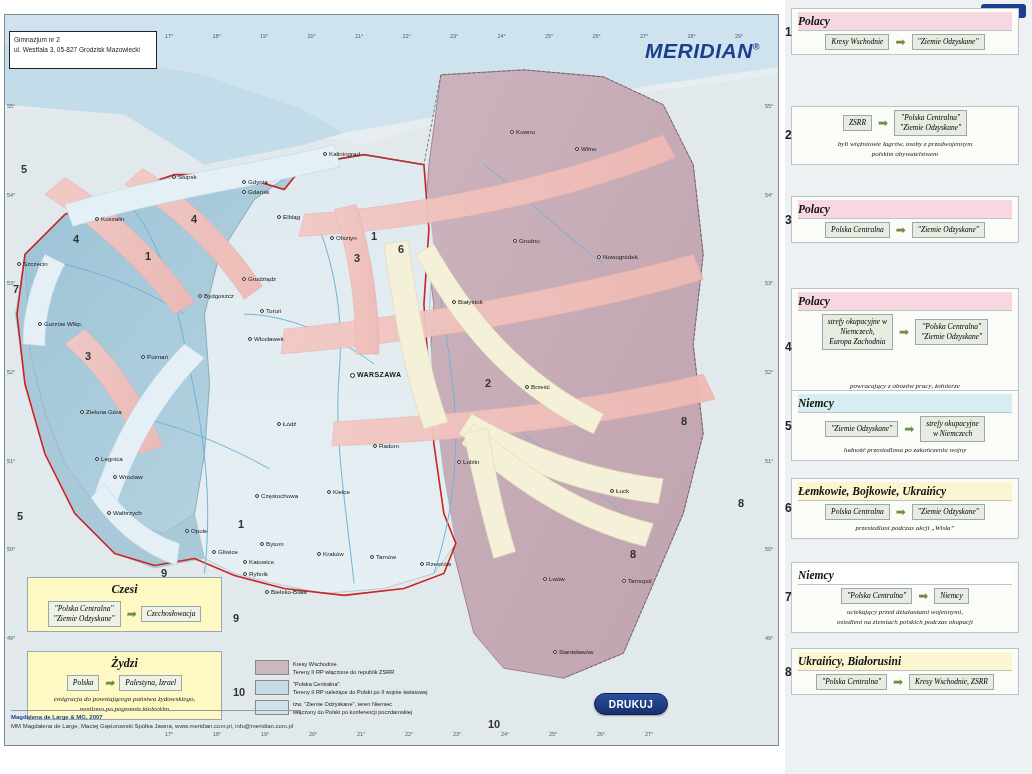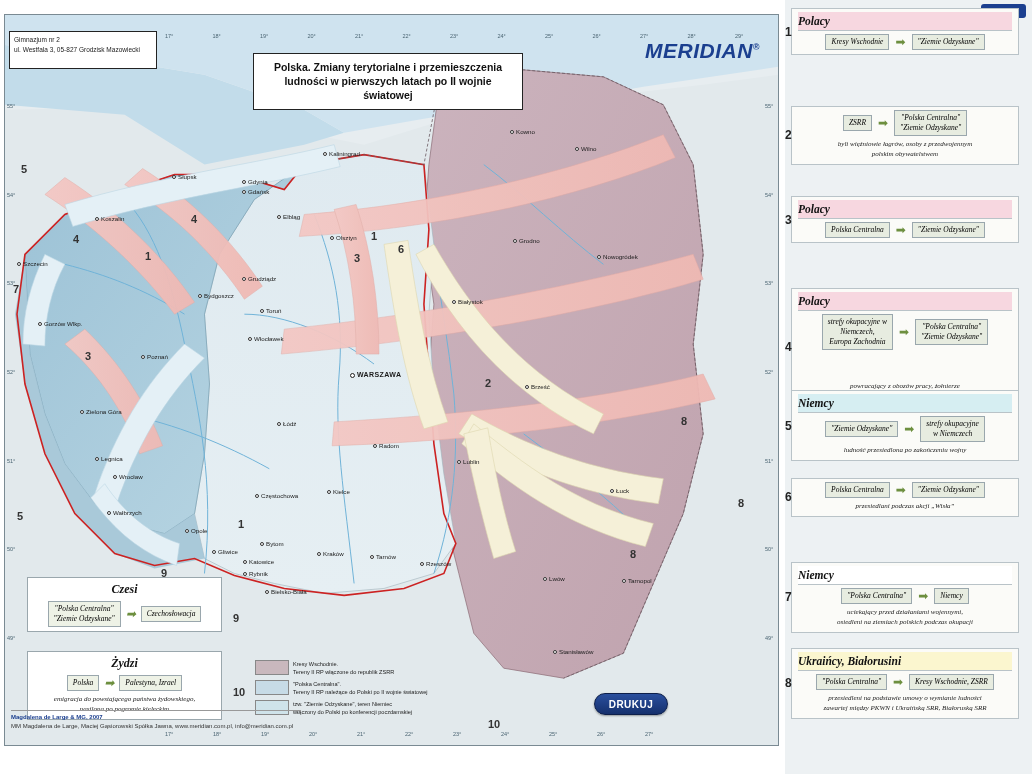--- a/index.html
+++ b/index.html
@@ -75,21 +75,21 @@
   
   .map-legend {
     position:absolute; left:250px; top:645px; width:215px;
     font-size:5.6px; color:#222; line-height:1.5;
   }
   .ml-row { display:flex; align-items:flex-start; gap:4px; margin-bottom:3px; }
   .ml-swatch { width:34px; height:15px; border:1px solid #888; flex:0 0 auto; }
 
   
   .legend-block {
-    position:absolute; border:1px solid #9aa7ad; background:#ffffff;
+    position:absolute; border:1px solid #9aa7ad; background:#fef9c3;
     padding:4px 6px;
   }
   .legend-block h4 {
     margin:0 0 4px; text-align:center;
     font-family:"Liberation Serif", serif;
     font-size:12px; font-style:italic; font-weight:bold; color:#111;
   }
   .flowline { display:flex; align-items:center; justify-content:center; gap:5px;
     font-family:"Liberation Serif", serif; font-size:8px; font-style:italic; }
   .chip {
@@ -353,21 +353,20 @@
       <div id="grat-right">
           <div class="grat" style="top: 88px; left: 760px;">55°</div>
           <div class="grat" style="top: 176.667px; left: 760px;">54°</div>
           <div class="grat" style="top: 265.333px; left: 760px;">53°</div>
           <div class="grat" style="top: 354px; left: 760px;">52°</div>
           <div class="grat" style="top: 442.667px; left: 760px;">51°</div>
           <div class="grat" style="top: 531.333px; left: 760px;">50°</div>
           <div class="grat" style="top: 620px; left: 760px;">49°</div>
         </div>
 
-      <div class="map-title">Polska. Zmiany terytorialne i przemieszczenia ludności w pierwszych latach po II wojnie światowej</div>
 
       <div class="corner-box" style="white-space: pre-line;">Gimnazjum nr 2
 ul. Westfala 3, 05-827 Grodzisk Mazowiecki</div>
 
       <div class="meridian">
         <span>MERIDIAN</span><sup>®</sup>
       </div>
 
       <div class="map-legend" id="map-legend">
           <div class="ml-row">
@@ -481,20 +480,21 @@
               <span class="arrow-g">➡</span>
               <div class="chip" style="white-space: pre-line;">strefy okupacyjne
 w Niemczech</div>
             </div>
             <div class="note" style="white-space: pre-line;">ludność przesiedlona po zakończeniu wojny</div>
           </div>
         </div>
         <div class="entry" style="top: 478px;">
           <div class="enum">6</div>
           <div class="ebox">
+            <h4 class="hdr" style="background: rgb(251, 246, 207);">Łemkowie, Bojkowie, Ukraińcy</h4>
             <div class="rowline">
               <div class="chip" style="white-space: pre-line;">Polska Centralna</div>
               <span class="arrow-g">➡</span>
               <div class="chip" style="white-space: pre-line;">"Ziemie Odzyskane"</div>
             </div>
             <div class="note" style="white-space: pre-line;">przesiedlani podczas akcji „Wisła”</div>
           </div>
         </div>
         <div class="entry" style="top: 562px;">
           <div class="enum">7</div>
@@ -511,20 +511,18 @@
         </div>
         <div class="entry" style="top: 648px;">
           <div class="enum">8</div>
           <div class="ebox">
             <h4 class="hdr" style="background: rgb(251, 246, 207);">Ukraińcy, Białorusini</h4>
             <div class="rowline">
               <div class="chip" style="white-space: pre-line;">"Polska Centralna"</div>
               <span class="arrow-g">➡</span>
               <div class="chip" style="white-space: pre-line;">Kresy Wschodnie, ZSRR</div>
             </div>
-            <div class="note" style="white-space: pre-line;">przesiedleni na podstawie umowy o wymianie ludności
-zawartej między PKWN i Ukraińską SRR, Białoruską SRR</div>
           </div>
         </div>
       </div>
   </div>
 
 </div>
 
 </body></html>

